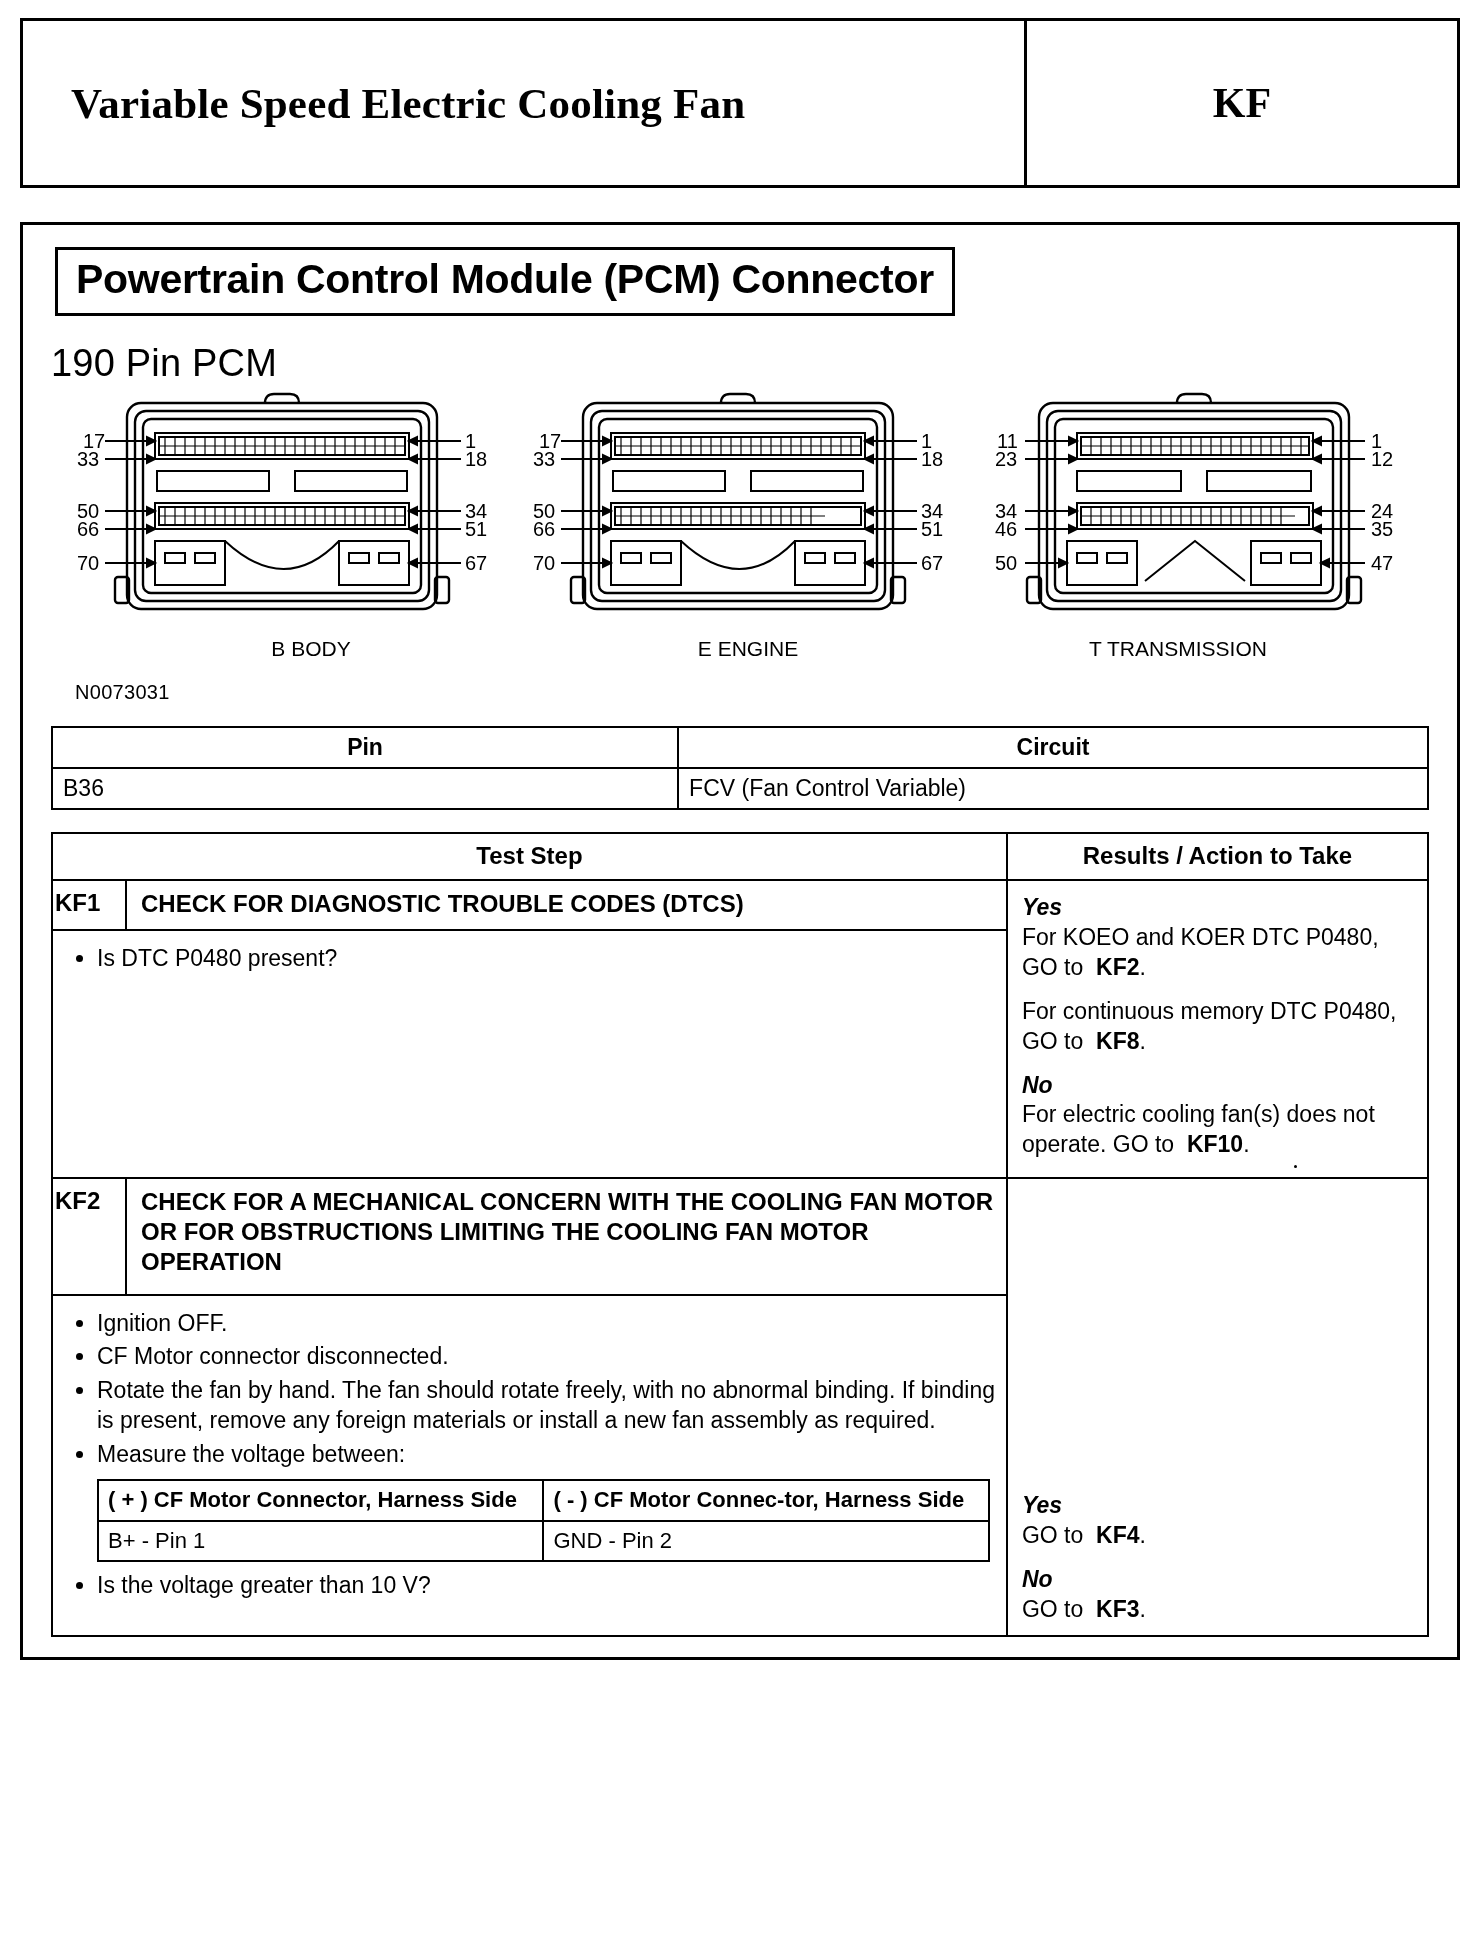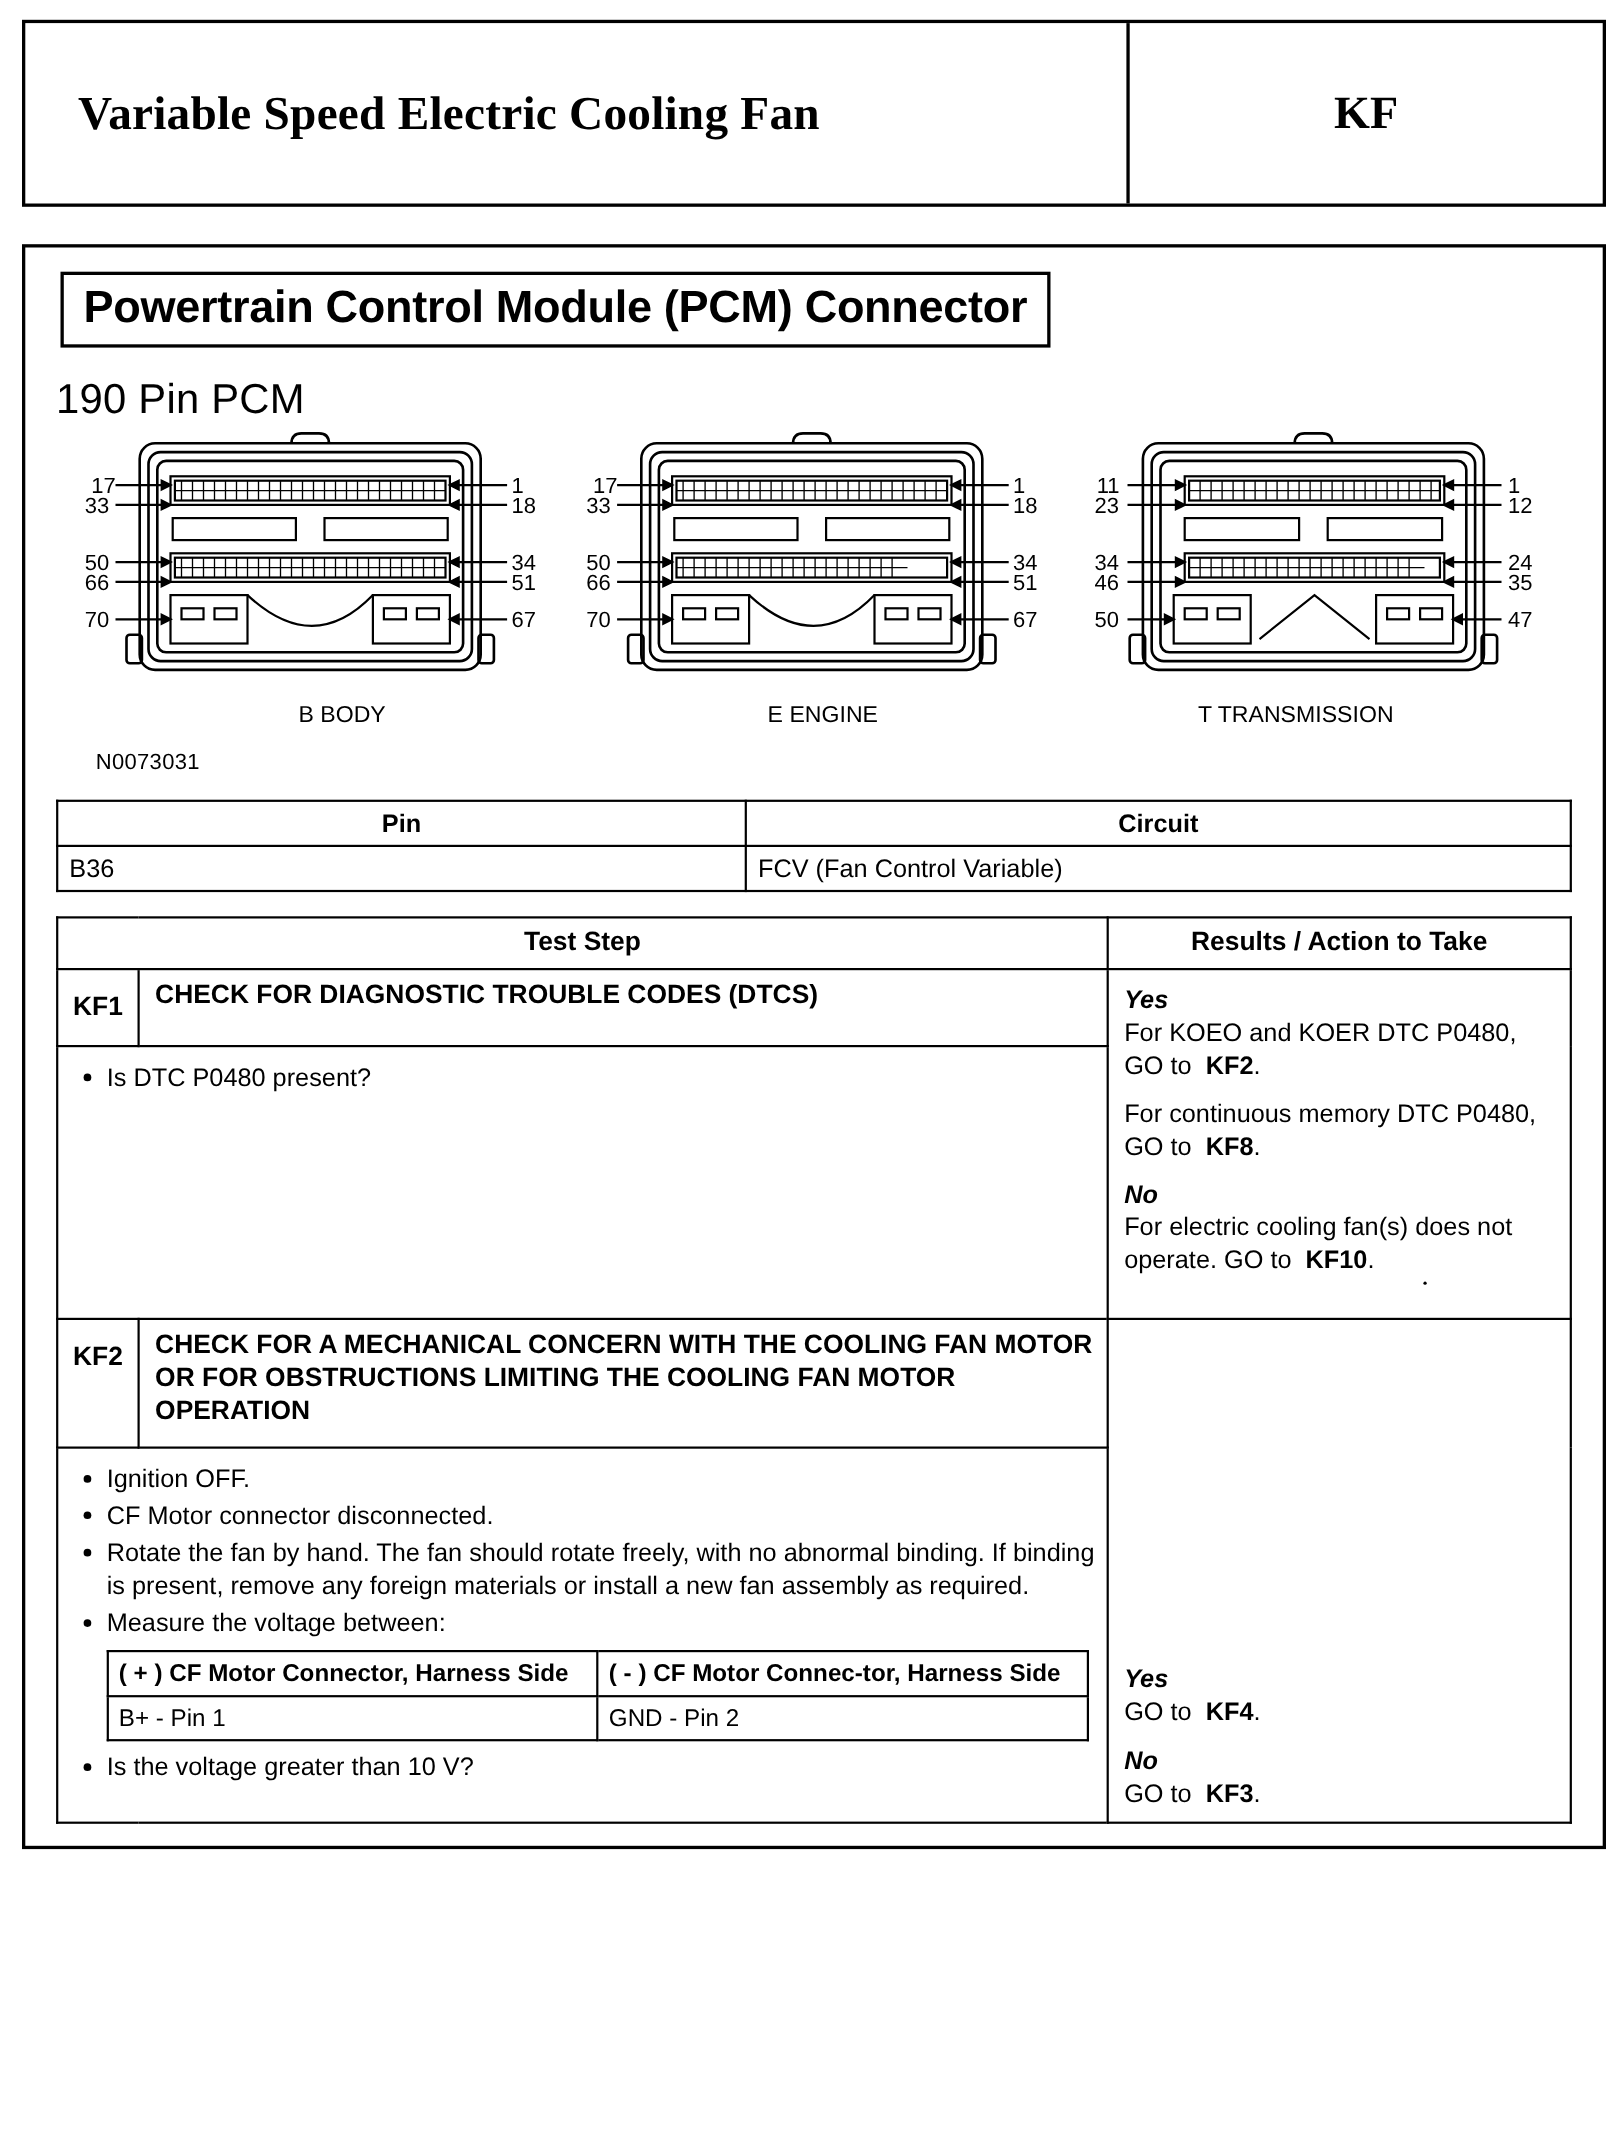--- a/index.html
+++ b/index.html
@@ -90,21 +90,21 @@
     padding: 0 18px;
     margin-top: 4px;
   }
   .conn-block {
     position: relative;
     width: 430px;
   }
 
   .doc-id {
     position: absolute;
-    left: 36px;
+    left: 24px;
     bottom: -2px;
     font-size: 20px;
     letter-spacing: 0.3px;
   }
   .captions-row {
     position: relative;
     height: 62px;
   }
   .caption-item {
     position: absolute;
@@ -148,24 +148,24 @@
     text-align: center;
     font-size: 24px;
     font-weight: bold;
     padding: 8px 4px 9px;
     border-radius: 14px;
   }
   .col-code { width: 68px; }
   .col-results { width: 30.6%; }
 
   .code-cell {
-    text-align: center;
+    text-align: left;
     font-weight: bold;
     font-size: 24px;
-    padding: 20px 2px;
+    padding: 8px 2px;
     white-space: nowrap;
   }
   .step-title {
     font-weight: bold;
     font-size: 24px;
     padding: 8px 12px 10px 14px;
     line-height: 1.25;
     border-radius: 16px;
   }
   .results-cell {

